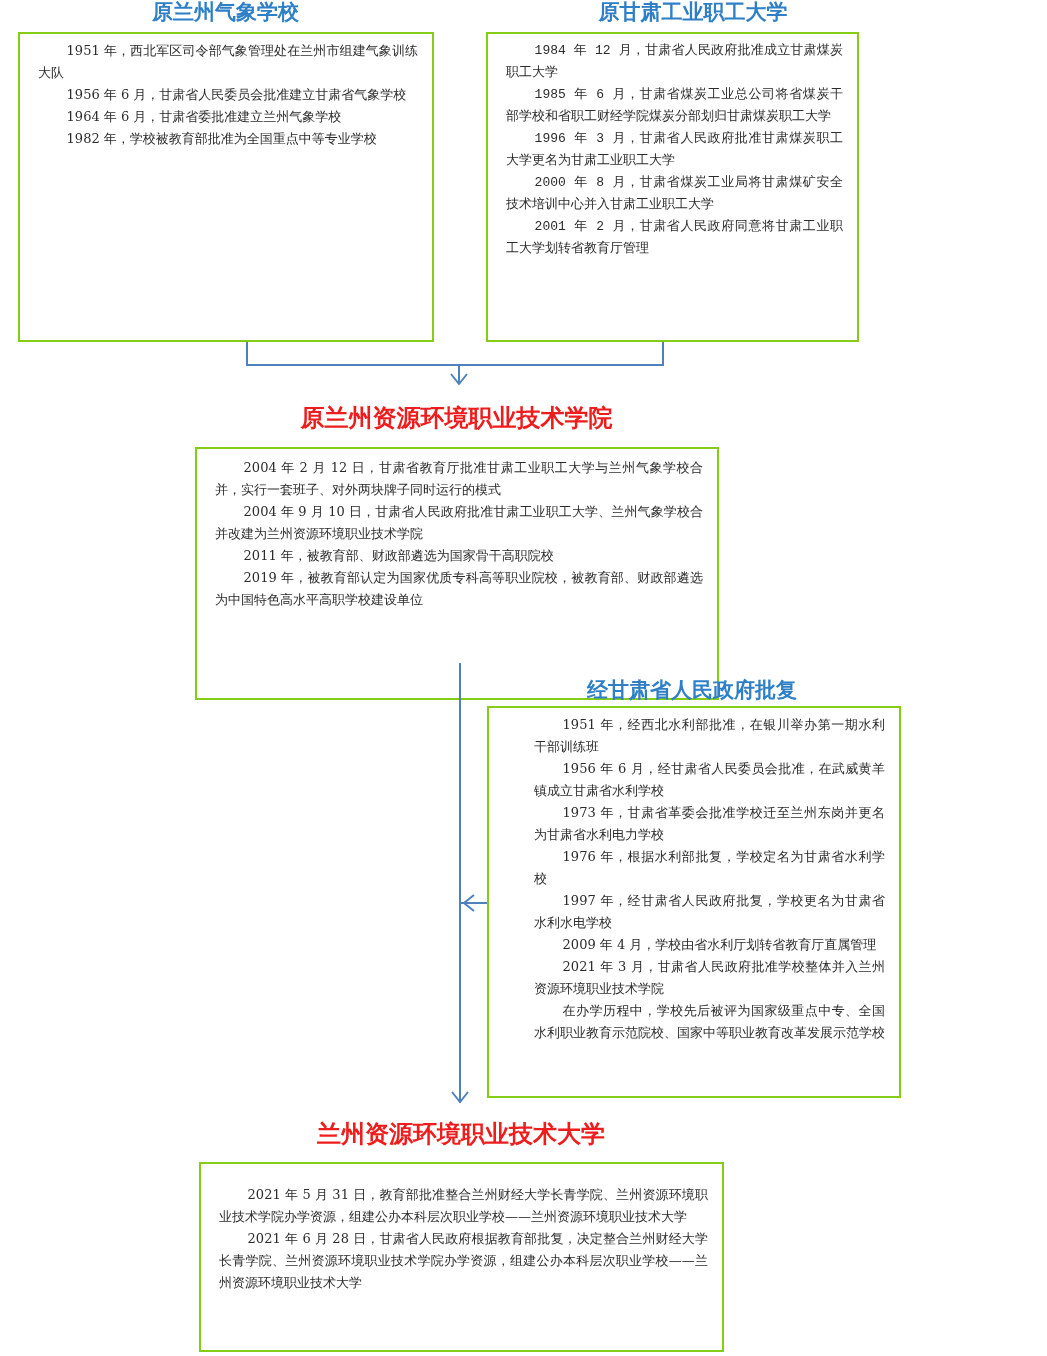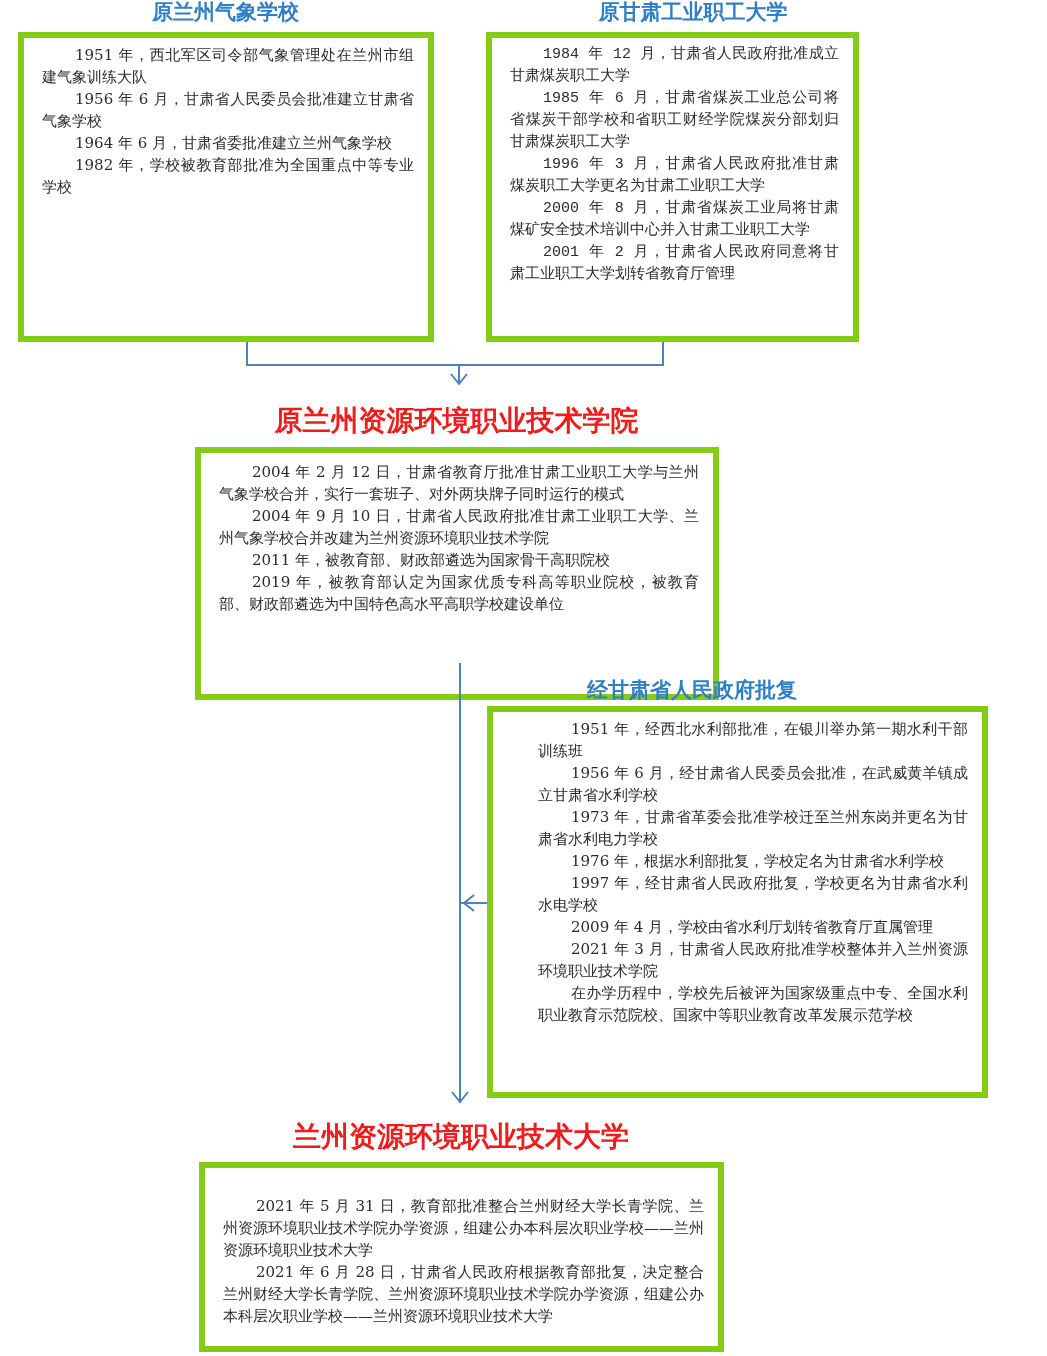--- a/index.html
+++ b/index.html
@@ -1,23 +1,23 @@
 <!DOCTYPE html>
 <html><head>
 <meta charset="utf-8">
 <style>
   html, body { margin: 0; padding: 0; background: #ffffff; }
   body { width: 1047px; height: 1356px; position: relative; overflow: hidden;
          font-family: "DejaVu Serif", "Liberation Serif", serif; color: #2a2a2a; }
   .title { position: absolute; text-align: center; font-family: "DejaVu Sans", "Liberation Sans", sans-serif;
            font-weight: bold; white-space: nowrap; }
   .title.blue { color: #2e7fc6; font-size: 21px; }
-  .title.red { color: #ee1c1c; font-size: 28px; }
-  .box { position: absolute; box-sizing: border-box; border: 6px solid #84cc16; background: #fff;
-         padding: 6px 14px 4px 18px; font-size: 15px; line-height: 22px; color: #2b2b2b; }
+  .title.red { color: #ee1c1c; font-size: 24px; }
+  .box { position: absolute; box-sizing: border-box; border: 2px solid #84cc16; background: #fff;
+         padding: 6px 14px 4px 18px; font-size: 13px; line-height: 22px; color: #2b2b2b; }
   .box p { margin: 0; text-indent: 2.2em; text-align: justify; }
   .line { position: absolute; background: #4f81bd; }
   svg.arrow { position: absolute; overflow: visible; }
 </style>
 </head>
 <body>
 
 <div class="title blue" style="left:18px; width:415px; top:-2px;">原兰州气象学校</div>
 <div class="box" style="left:18px; top:32px; width:416px; height:310px;">
   <p>1951 年，西北军区司令部气象管理处在兰州市组建气象训练大队</p>
@@ -55,28 +55,28 @@
 <svg class="arrow" style="left:450px; top:1090px;" width="20" height="14">
   <polyline points="2,2 10,12 18,2" fill="none" stroke="#4f81bd" stroke-width="2"></polyline>
 </svg>
 
 <div class="line" style="left:461px; top:902px; width:26px; height:2px;"></div>
 <svg class="arrow" style="left:462px; top:893px;" width="14" height="20">
   <polyline points="12,2 2,10 12,18" fill="none" stroke="#4f81bd" stroke-width="2"></polyline>
 </svg>
 
 <div class="title blue" style="left:487px; width:410px; top:676px;">经甘肃省人民政府批复</div>
-<div class="box" style="left:487px; top:706px; width:501px; height:392px;padding-left:45px;">
+<div class="box" style="left:487px; top:706px; width:414px; height:392px;padding-left:45px;">
   <p>1951 年，经西北水利部批准，在银川举办第一期水利干部训练班</p>
   <p>1956 年 6 月，经甘肃省人民委员会批准，在武威黄羊镇成立甘肃省水利学校</p>
   <p>1973 年，甘肃省革委会批准学校迁至兰州东岗并更名为甘肃省水利电力学校</p>
   <p>1976 年，根据水利部批复，学校定名为甘肃省水利学校</p>
   <p>1997 年，经甘肃省人民政府批复，学校更名为甘肃省水利水电学校</p>
   <p>2009 年 4 月，学校由省水利厅划转省教育厅直属管理</p>
   <p>2021 年 3 月，甘肃省人民政府批准学校整体并入兰州资源环境职业技术学院</p>
   <p>在办学历程中，学校先后被评为国家级重点中专、全国水利职业教育示范院校、国家中等职业教育改革发展示范学校</p>
 </div>
 
 <div class="title red" style="left:199px; width:524px; top:1118px;">兰州资源环境职业技术大学</div>
-<div class="box" style="left:199px; top:1162px; width:525px; height:190px; padding-top:27px;">
+<div class="box" style="left:199px; top:1162px; width:525px; height:190px; padding-top:20px;">
   <p>2021 年 5 月 31 日，教育部批准整合兰州财经大学长青学院、兰州资源环境职业技术学院办学资源，组建公办本科层次职业学校——兰州资源环境职业技术大学</p>
   <p>2021 年 6 月 28 日，甘肃省人民政府根据教育部批复，决定整合兰州财经大学长青学院、兰州资源环境职业技术学院办学资源，组建公办本科层次职业学校——兰州资源环境职业技术大学</p>
 </div>
 
 </body></html>

